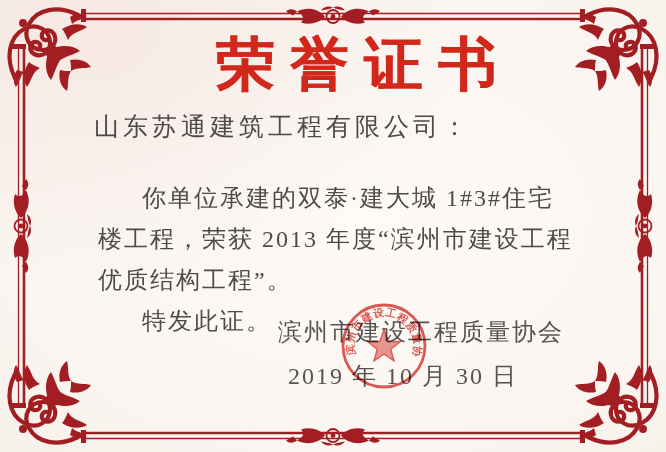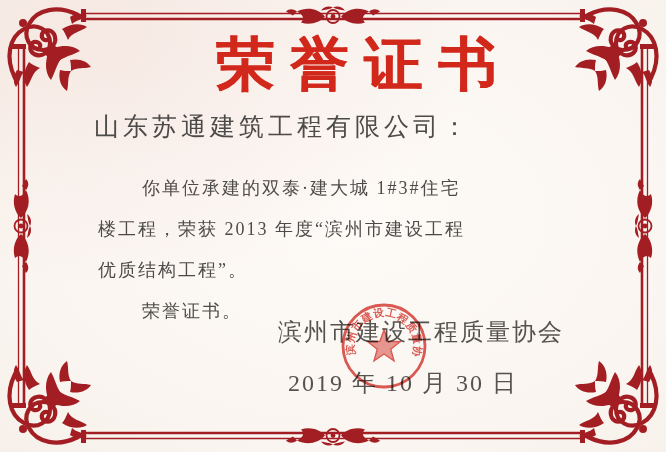--- a/index.html
+++ b/index.html
@@ -23,31 +23,31 @@
     color:#d2271b;
     letter-spacing:16px;text-indent:16px;
     text-shadow:1px 0 0 #d2271b;
     white-space:nowrap;
   }
   .recipient{
     position:absolute;left:94px;top:110px;
     font-size:25px;color:#4d4b49;letter-spacing:4px;white-space:nowrap;
   }
   .body-block{
-    position:absolute;left:98px;top:168px;width:480px;
-    font-size:18px;color:#4d4b49;letter-spacing:2px;line-height:41px;
+    position:absolute;left:98px;top:178px;width:480px;
+    font-size:24px;color:#4d4b49;letter-spacing:2px;line-height:41px;
   }
   .body-line{white-space:nowrap;}
   .indent{padding-left:44px;}
   .issuer-block{
     position:absolute;left:278px;top:316px;width:250px;
     text-align:center;color:#55524f;
   }
   .issuer{font-size:24px;letter-spacing:2px;white-space:nowrap;}
-  .date{font-size:24px;letter-spacing:2px;margin-top:19px;white-space:nowrap;}
+  .date{font-size:24px;letter-spacing:2px;margin-top:12px;white-space:nowrap;}
   .seal-svg{
     left:319px;top:281px;
     mix-blend-mode:multiply;
     opacity:.88;
   }
 </style>
 </head>
 <body>
 
 <div class="certificate">
@@ -105,21 +105,21 @@
   </svg>
 
   <div class="title">荣誉证书</div>
 
   <div class="recipient">山东苏通建筑工程有限公司：</div>
 
   <div class="body-block">
     <div class="body-line indent">你单位承建的双泰·建大城 1#3#住宅</div>
     <div class="body-line">楼工程，荣获 2013 年度“滨州市建设工程</div>
     <div class="body-line">优质结构工程”。</div>
-    <div class="body-line indent">荣誉证书。</div>
+    <div class="body-line indent">特发此证。</div>
   </div>
 
   <div class="issuer-block">
     <div class="issuer">滨州市建设工程质量协会</div>
     <div class="date">2019 年 10 月 30 日</div>
   </div>
 
   <svg class="seal-svg" width="130" height="130" viewBox="0 0 130 130" aria-hidden="true">
     <defs>
       <path id="sealArc" d="M36.8,75.3 A30,30 0 1 1 93.2,75.3" fill="none"></path>

